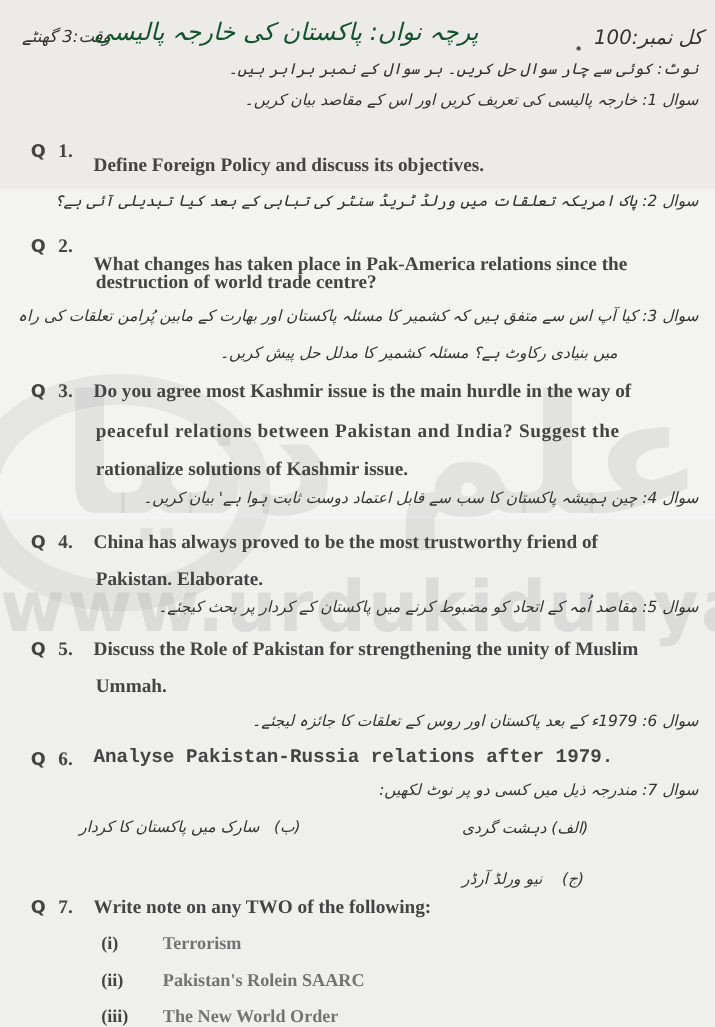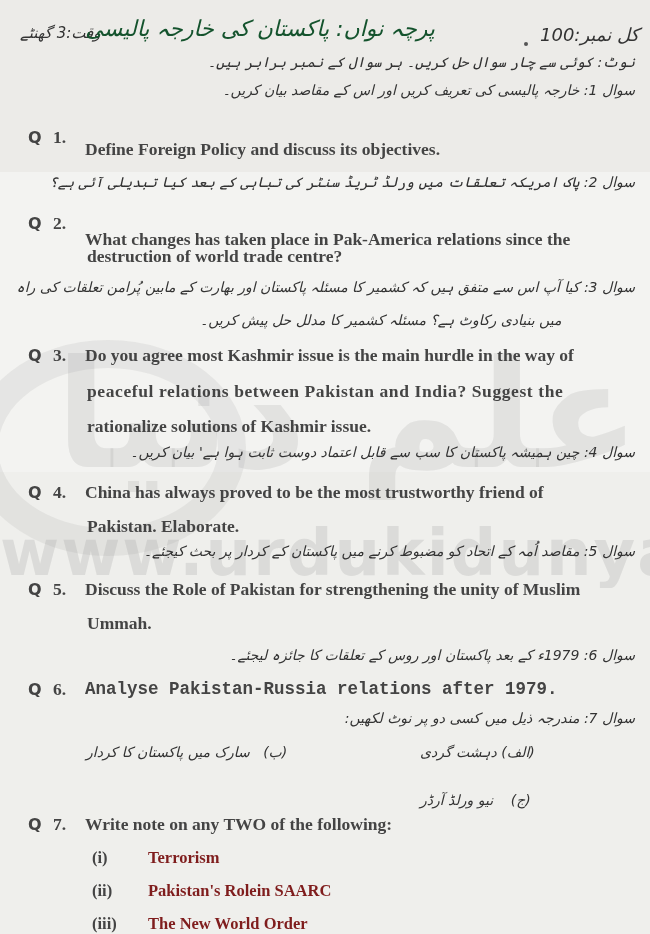--- a/index.html
+++ b/index.html
@@ -36,21 +36,21 @@
   .eng {
     font-family:"Liberation Serif", serif; font-weight:bold; font-size:17.5px;
     color:#444; white-space:nowrap;
   }
   .qicon {
     position:absolute; font-family:"DejaVu Sans", sans-serif; font-weight:bold;
     font-size:16px; color:#444;
   }
   .qnum { position:absolute; font-family:"Liberation Serif", serif; font-weight:bold; font-size:17.5px; color:#444; }
   .sub-num { position:absolute; font-family:"Liberation Serif", serif; font-weight:bold; font-size:16.5px; color:#444; }
-  .sub-txt { position:absolute; font-family:"Liberation Serif", serif; font-weight:bold; font-size:16.5px; color:#7f1d1d; white-space:nowrap; }
+  .sub-txt { position:absolute; font-family:"Liberation Serif", serif; font-weight:bold; font-size:16.5px; color:#737373; white-space:nowrap; }
   .dot { position:absolute; width:4px; height:4px; background:#555; border-radius:50%; }
 </style>
 </head>
 <body>
 
 <div class="band-top"></div>
 <div class="band-mid"></div>
 <div class="band-low"></div>
 
 <div class="watermark-circle"></div>
@@ -98,21 +98,21 @@
 <span class="qicon" style="left:28px; top:680px;">Q</span>
 <span class="qnum" style="left:53px; top:679px;">6.</span>
 <div class="abs eng" style="left:85px; top:679px;font-family:Liberation Mono, monospace;">Analyse Pakistan-Russia relations after 1979.</div>
 
 <div class="abs urdu" style="left:350px; top:710px; width:285px;">سوال 7: مندرجہ ذیل میں کسی دو پر نوٹ لکھیں:</div>
 
 <div class="abs urdu" style="left:420px; top:744px; width:200px;">
   <span>(الف)</span>
   <span>دہشت گردی</span>
 </div>
-<div class="abs urdu" style="left:86px; top:744px; width:240px;">
+<div class="abs urdu" style="left:72px; top:744px; width:240px;">
   <span>(ب)</span>
   &nbsp;
   <span>سارک میں پاکستان کا کردار</span>
 </div>
 <div class="abs urdu" style="left:420px; top:772px; width:200px;margin-top:20px;">
   <span>(ج)</span>
   &nbsp;&nbsp;
   <span>نیو ورلڈ آرڈر</span>
 </div>
 

